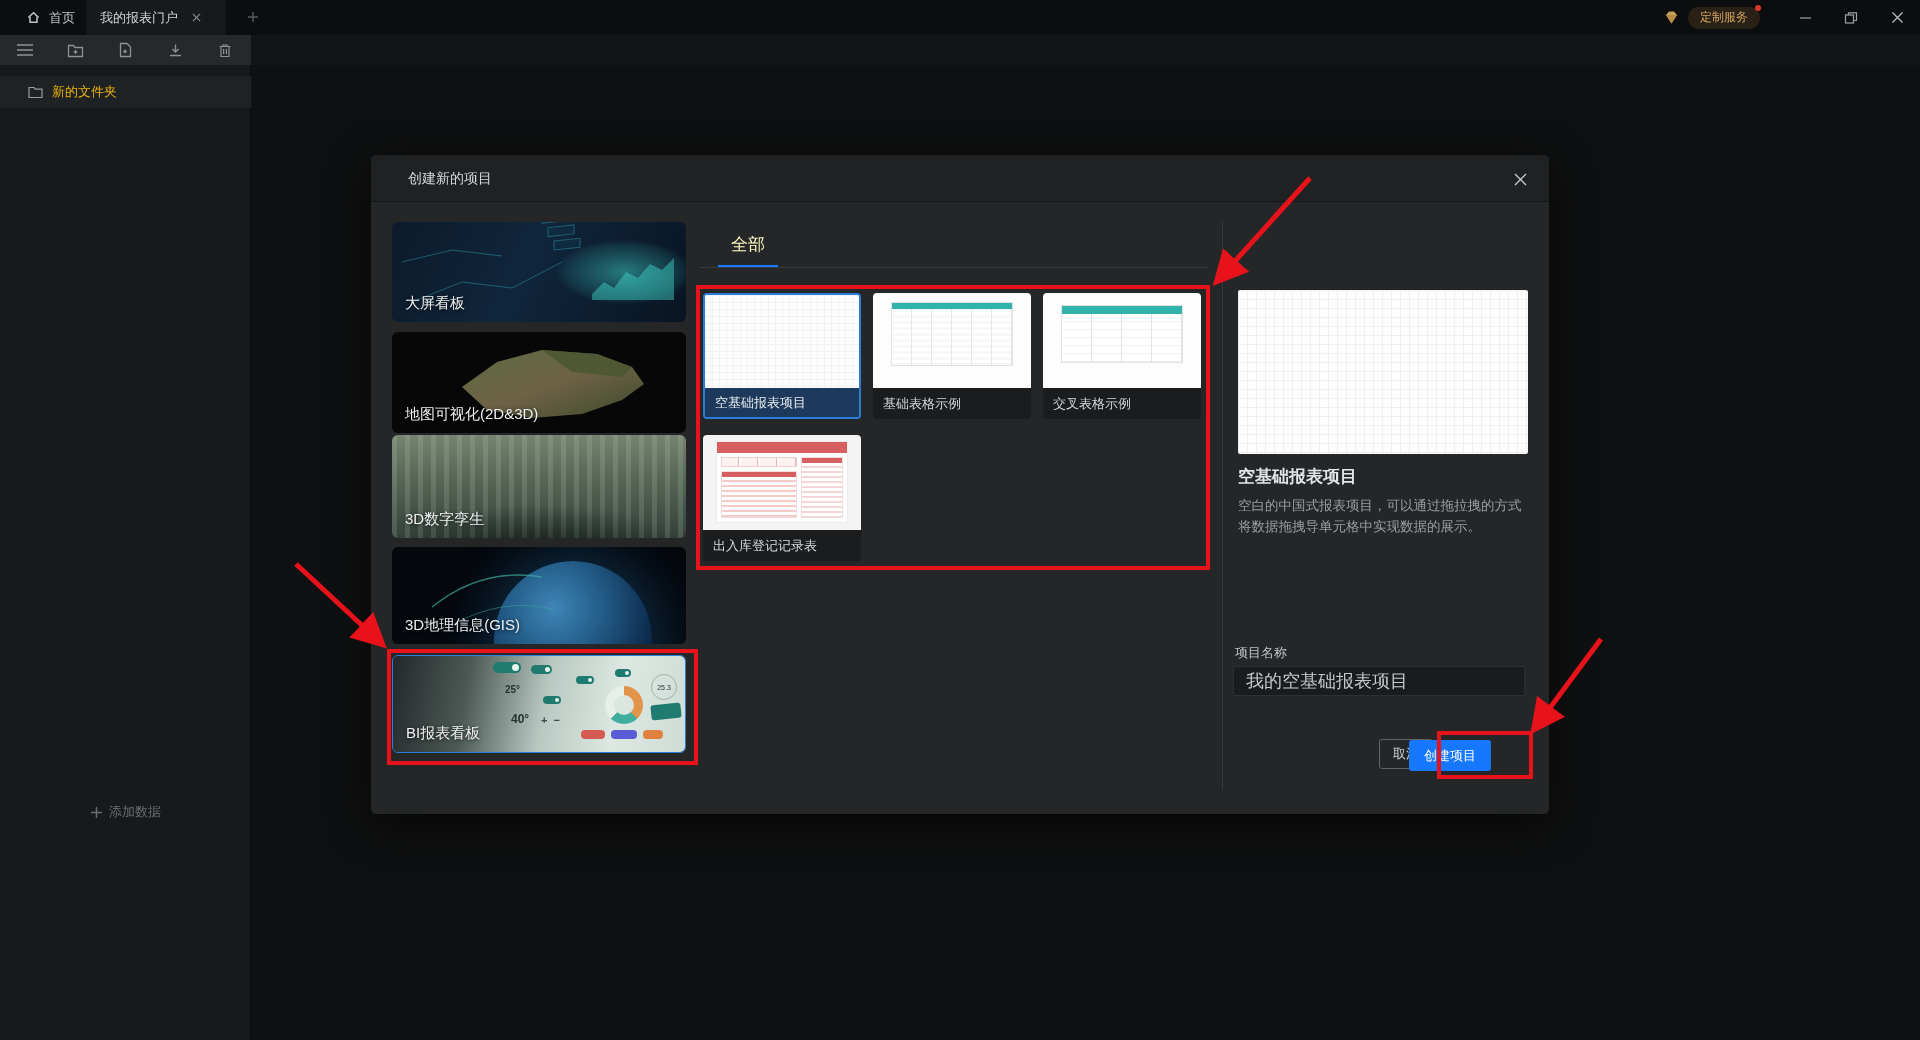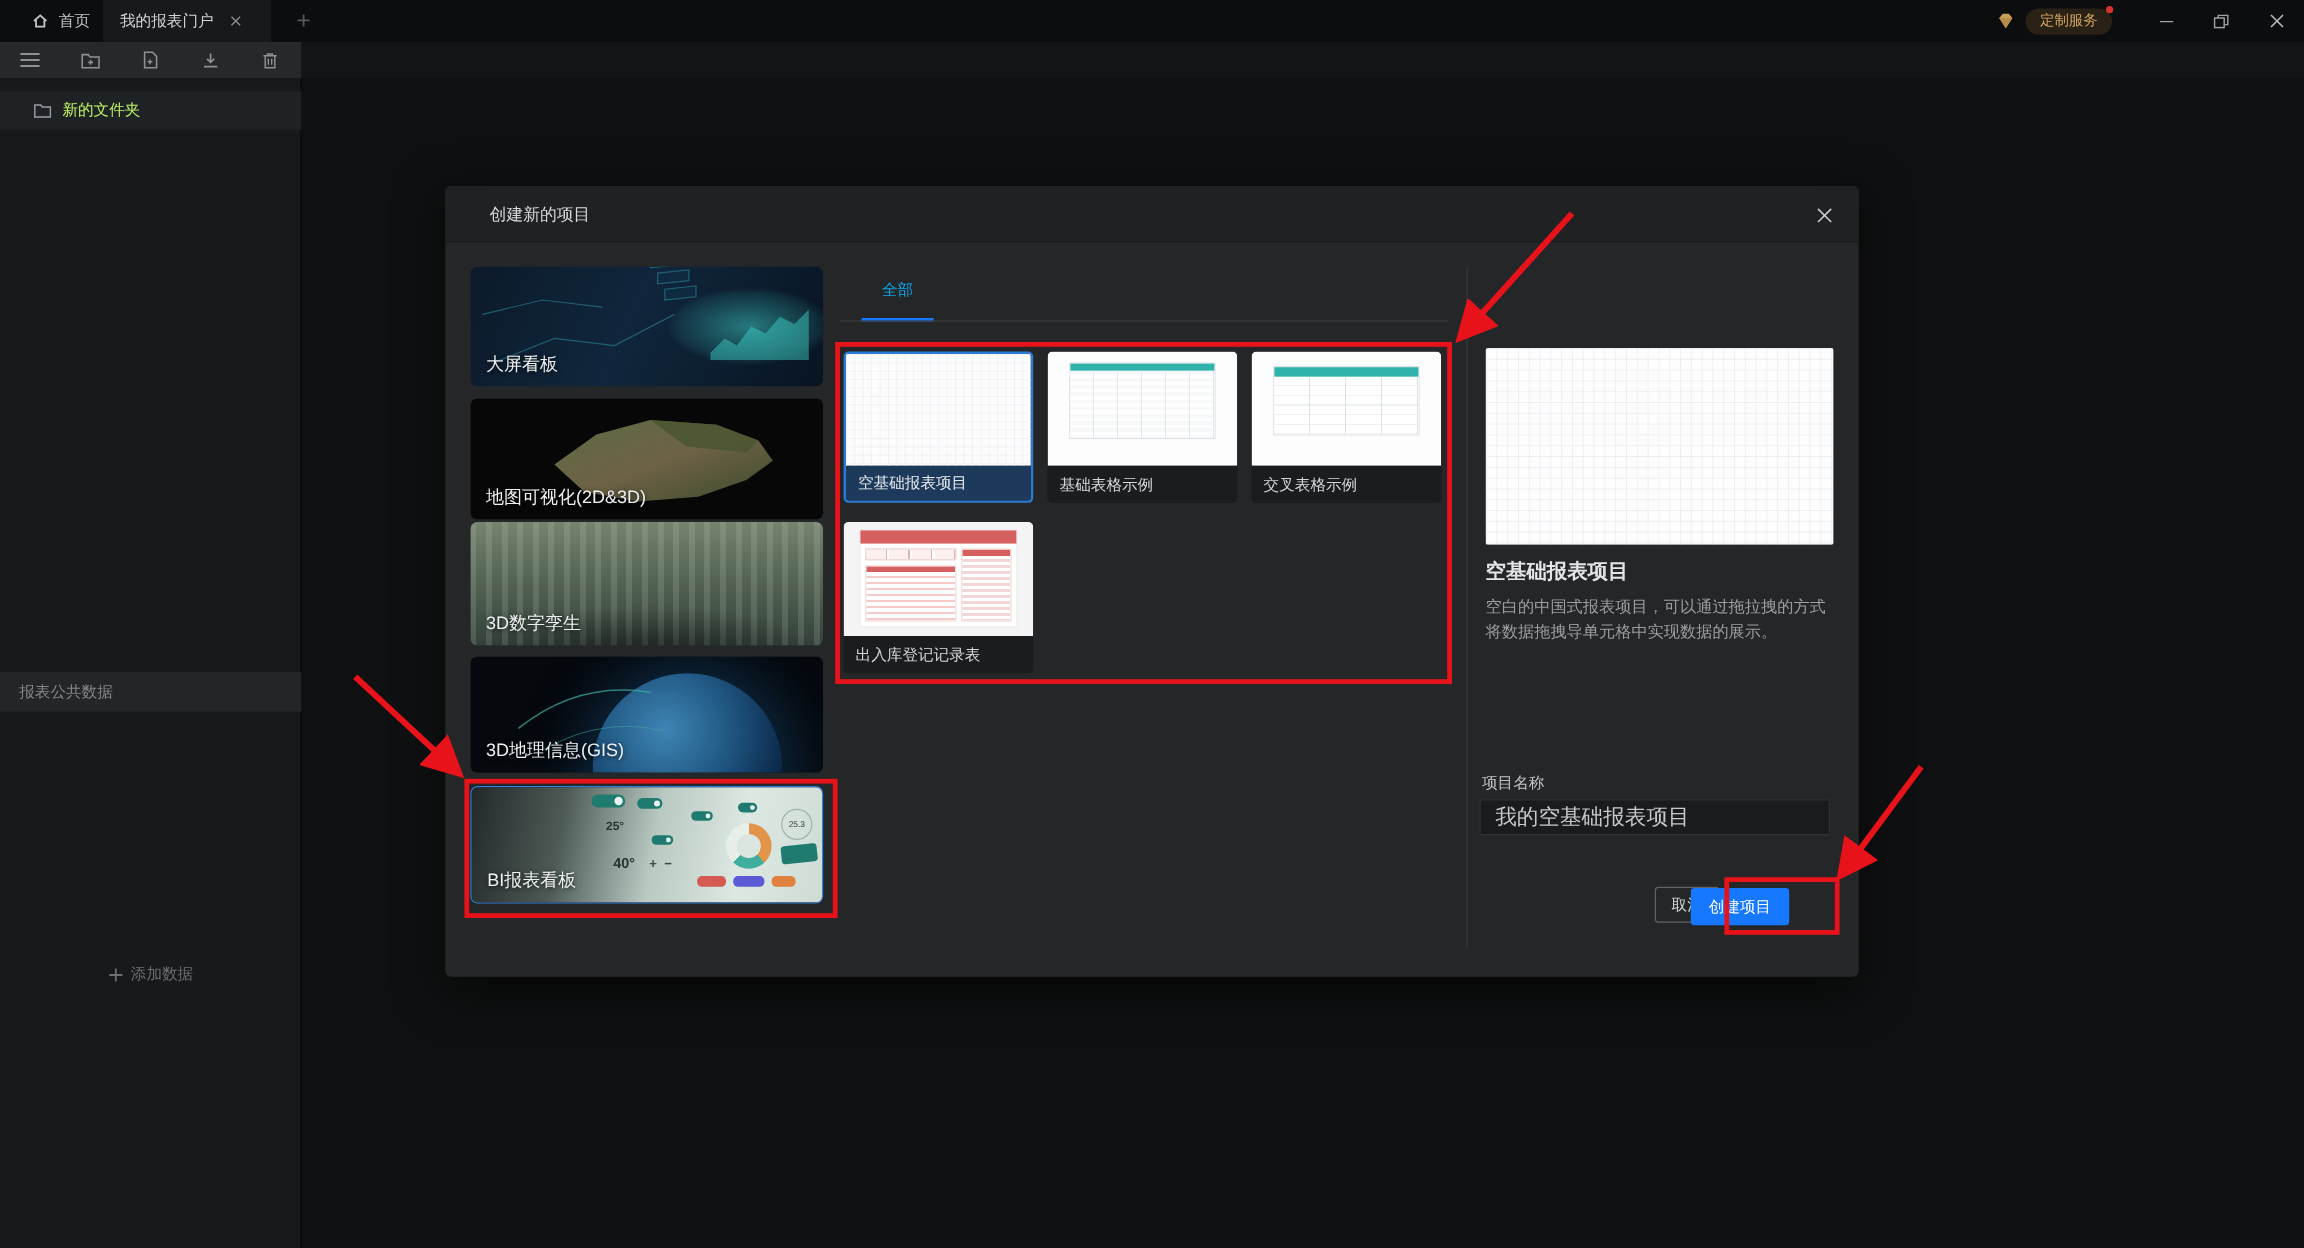--- a/index.html
+++ b/index.html
@@ -20,21 +20,21 @@
   .badge .dot { position:absolute; right:-1px; top:-2px; width:6px; height:6px; border-radius:50%; background:#d8362b; }
   .winbtn { width:46px; height:35px; display:flex; align-items:center; justify-content:center; }
 
   
   .toolstrip { position:absolute; left:251px; top:35px; width:1669px; height:30px; background:#131415; }
   .toolbar { position:absolute; left:0; top:35px; width:251px; height:30px; background:#26282b; display:flex; align-items:center; }
   .tool { width:50px; height:30px; display:flex; align-items:center; justify-content:center; }
 
   
   .sidebar { position:absolute; left:0; top:65px; width:251px; height:975px; background:#17191b; border-right:1px solid #0a0b0c; }
-  .folder-row { position:absolute; left:0; top:11px; width:251px; height:32px; background:#1f2225; display:flex; align-items:center; gap:9px; padding-left:28px; color:#bef264; font-size:13px; }
+  .folder-row { position:absolute; left:0; top:11px; width:251px; height:32px; background:#1f2225; display:flex; align-items:center; gap:9px; padding-left:28px; color:#eab308; font-size:13px; }
   .section-row { position:absolute; left:0; top:495px; width:251px; height:33px; background:#232628; display:flex; align-items:center; padding-left:16px; color:#85888b; font-size:13px; }
   .add-data { position:absolute; left:0; top:738px; width:251px; display:flex; align-items:center; justify-content:center; gap:6px; color:#6b6e71; font-size:13px; }
 
   
   .modal { position:absolute; left:371px; top:155px; width:1178px; height:659px; background:#242628; border-radius:5px; box-shadow:0 10px 40px rgba(0,0,0,.65); z-index:10; }
   .modal-header { position:absolute; left:0; top:0; width:100%; height:47px; background:#1f2123; border-bottom:1px solid #161718; border-radius:5px 5px 0 0; }
   .modal-title { position:absolute; left:37px; top:15px; font-size:14px; color:#d6d8da; }
   .modal-close { position:absolute; right:14px; top:13px; width:30px; height:22px; display:flex; align-items:center; justify-content:center; }
 
   
@@ -62,21 +62,21 @@
   .bi-pill i { position:absolute; right:2px; top:2px; bottom:2px; aspect-ratio:1; background:#e8f2ee; border-radius:50%; display:block; }
   .bi-txt { position:absolute; color:#26332f; font-weight:bold; }
   .bi-donut { position:absolute; left:212px; top:30px; width:38px; height:38px; border-radius:50%;
     background:conic-gradient(#e2944a 0 38%, #3fae9e 38% 62%, #e7efe9 62% 100%); }
   .bi-donut::after { content:""; position:absolute; inset:9px; border-radius:50%; background:#dbe6e0; }
   .bi-gauge { position:absolute; left:258px; top:18px; width:26px; height:26px; border:1px solid #9fb3ab; border-radius:50%; color:#2b3a36; font-size:7px; display:flex; align-items:center; justify-content:center; }
   .bi-bar { position:absolute; top:74px; height:9px; border-radius:4px; }
   .bi-block { position:absolute; left:258px; top:48px; width:30px; height:15px; background:#1f7a6f; border-radius:3px; transform:rotate(-6deg); }
 
   
-  .tab-all { position:absolute; left:347px; top:78px; width:60px; text-align:center; font-size:13px; color:#0ea5e9; }
+  .tab-all { position:absolute; left:347px; top:78px; width:60px; text-align:center; font-size:17px; color:#fef9c3; }
   .tab-underline { position:absolute; left:347px; top:110px; width:60px; height:3px; background:#1677ff; }
   .center-divider { position:absolute; left:329px; top:112px; width:507px; height:1px; background:#3a3c3e; }
   .v-divider { position:absolute; left:851px; top:67px; width:1px; height:568px; background:#363839; }
 
   .tpl-card { position:absolute; width:158px; height:126px; border-radius:4px; overflow:hidden; background:#1a1c1e; }
   .tpl-preview { width:100%; height:95px; background:#fdfdfe; position:relative; }
   .tpl-label { width:100%; height:31px; background:#1a1c1e; color:#d6d8da; font-size:13px; display:flex; align-items:center; padding-left:10px; }
   .tpl-card.selected { border:2px solid #2b7cd6; }
   .tpl-card.selected .tpl-preview { height:93px; }
   .tpl-card.selected .tpl-label { height:29px; background:#1d3a5c; color:#e8ebee; }
@@ -204,23 +204,20 @@
         </svg>
     </div>
   </div>
 
   <div class="sidebar">
     <div class="folder-row">
       <svg class="icon" width="15" height="13" viewBox="0 0 15 13">
           <path d="M1 1.5h5l1.2 1.7H14v8.3H1z" fill="none" stroke="#9a9da0" stroke-width="1.2"></path>
         </svg>
       <span>新的文件夹</span>
-    </div>
-    <div class="section-row">
-      <span>报表公共数据</span>
     </div>
     <div class="add-data">
       <svg class="icon" width="13" height="13" viewBox="0 0 13 13">
           <path d="M6.5 1v11 M1 6.5h11" stroke="#6b6e71" stroke-width="1.5"></path>
         </svg>
       <span>添加数据</span>
     </div>
   </div>
 
   <div class="modal">

